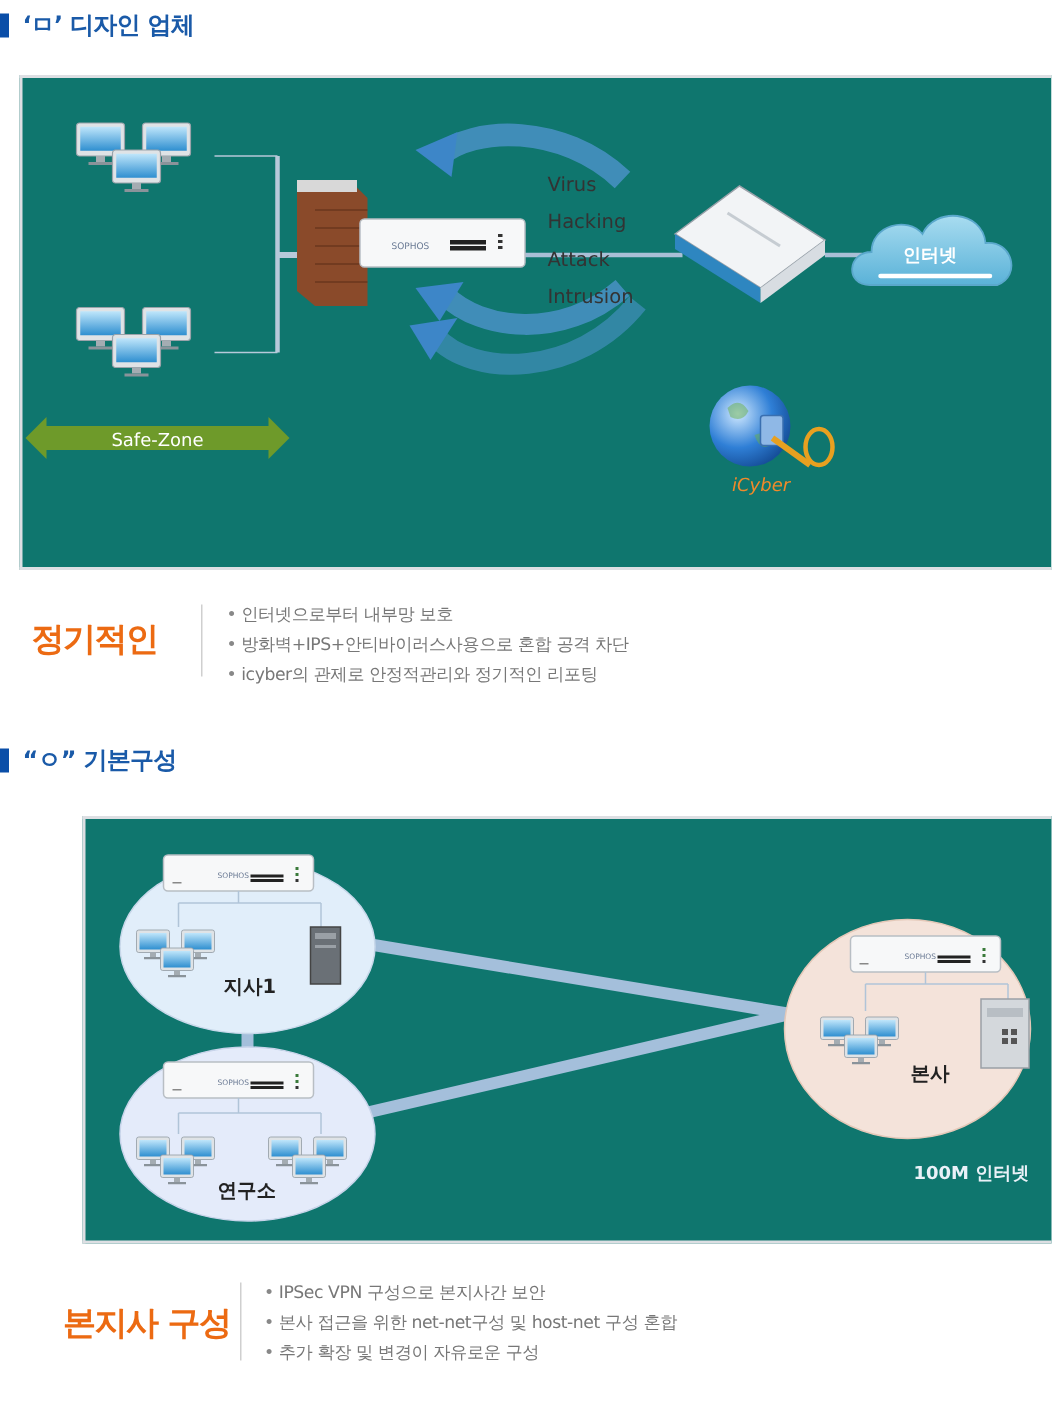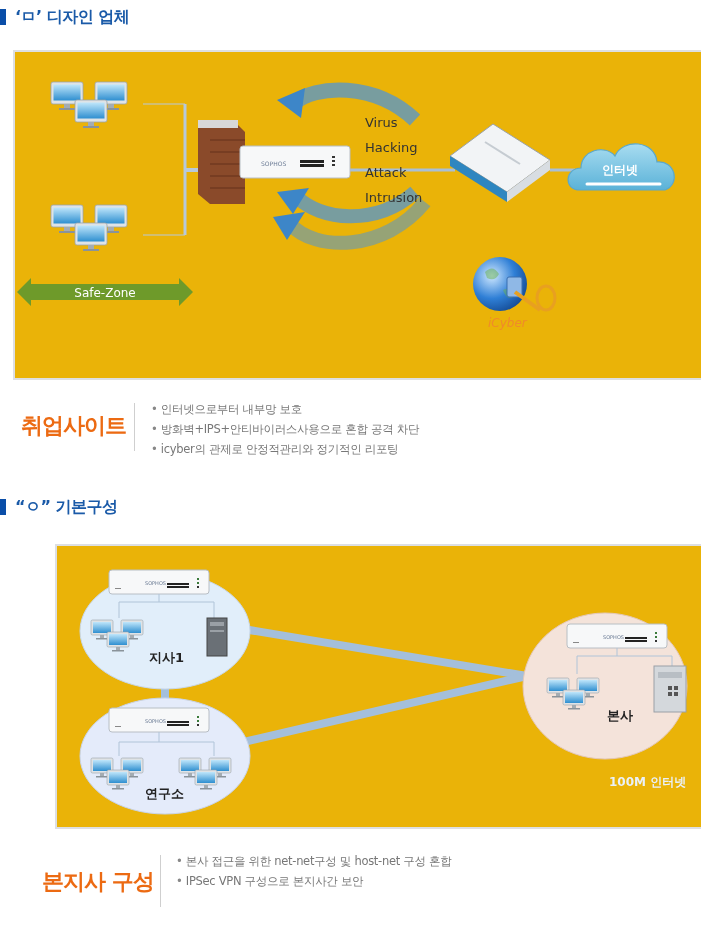--- a/index.html
+++ b/index.html
@@ -1,20 +1,20 @@
 <!DOCTYPE html>
 <html><head>
 <meta charset="utf-8">
 <style>
   * { box-sizing: border-box; margin: 0; padding: 0; }
   body { width: 701px; height: 945px; background: #ffffff; font-family: "DejaVu Sans", sans-serif; position: relative; overflow: hidden; }
   .sec-title { position: absolute; left: 0; height: 22px; display: flex; align-items: center; }
   .sec-title .bar { width: 6px; height: 16px; background: #0a4ea8; margin-right: 9px; }
   .sec-title .txt { color: #1a5aa8; font-weight: bold; font-size: 16px; letter-spacing: -0.5px; }
-  .panel { position: absolute; left: 13px; width: 688px; background: #eab308; border: 2px solid #dddfe3; border-right: none; }
+  .panel { position: absolute; left: 13px; width: 688px; background: #0f766e; border: 2px solid #dddfe3; border-right: none; }
   .summary { position: absolute; left: 0; width: 701px; }
   .summary .label { position: absolute; color: #ec6a12; font-weight: bold; font-size: 22px; letter-spacing: -1px; }
   .summary .vline { position: absolute; width: 1px; background: #cfcfcf; }
   .summary ul { position: absolute; list-style: none; }
   .summary li { color: #777; font-size: 11.5px; height: 20px; line-height: 20px; letter-spacing: -0.3px; }
   .summary li::before { content: "• "; color: #888; }
   svg text { font-family: "DejaVu Sans", sans-serif; }
 </style>
 </head>
 <body>
@@ -135,21 +135,21 @@
     <text x="473" y="275" font-size="12" fill="#f08a2a" font-style="italic">iCyber</text>
 
     <g>
       <polygon points="2,240 16,226 16,232 164,232 164,226 178,240 164,254 164,248 16,248 16,254" fill="#6e9a2a"></polygon>
       <text x="90" y="245" font-size="12" fill="#ffffff" text-anchor="middle">Safe-Zone</text>
     </g>
   </svg>
 </div>
 
 <div class="summary" style="top:395px; height:70px;">
-  <div class="label" style="left:21px; top:16px;">취업사이트</div>
+  <div class="label" style="left:21px; top:16px;">정기적인</div>
   <div class="vline" style="left:134px; top:8px; height:48px;"></div>
   <ul style="left:151px; top:4px;">
     <li>인터넷으로부터 내부망 보호</li>
     <li>방화벽+IPS+안티바이러스사용으로 혼합 공격 차단</li>
     <li>icyber의 관제로 안정적관리와 정기적인 리포팅</li>
   </ul>
 </div>
 
 <div class="sec-title" style="top:496px;">
   <span class="bar"></span>
@@ -262,16 +262,17 @@
     </g>
 
     <text x="552" y="240" font-size="12" font-weight="bold" fill="#eaf1f8">100M 인터넷</text>
   </svg>
 </div>
 
 <div class="summary" style="top:845px; height:70px;">
   <div class="label" style="left:32px; top:22px;margin-left:10px;">본지사 구성</div>
   <div class="vline" style="left:160px; top:10px; height:52px;"></div>
   <ul style="left:176px; top:6px;">
+    <li>IPSec VPN 구성으로 본지사간 보안</li>
     <li>본사 접근을 위한 net-net구성 및 host-net 구성 혼합</li>
-    <li>IPSec VPN 구성으로 본지사간 보안</li>
+    <li>추가 확장 및 변경이 자유로운 구성</li>
   </ul>
 </div>
 
 </body></html>

